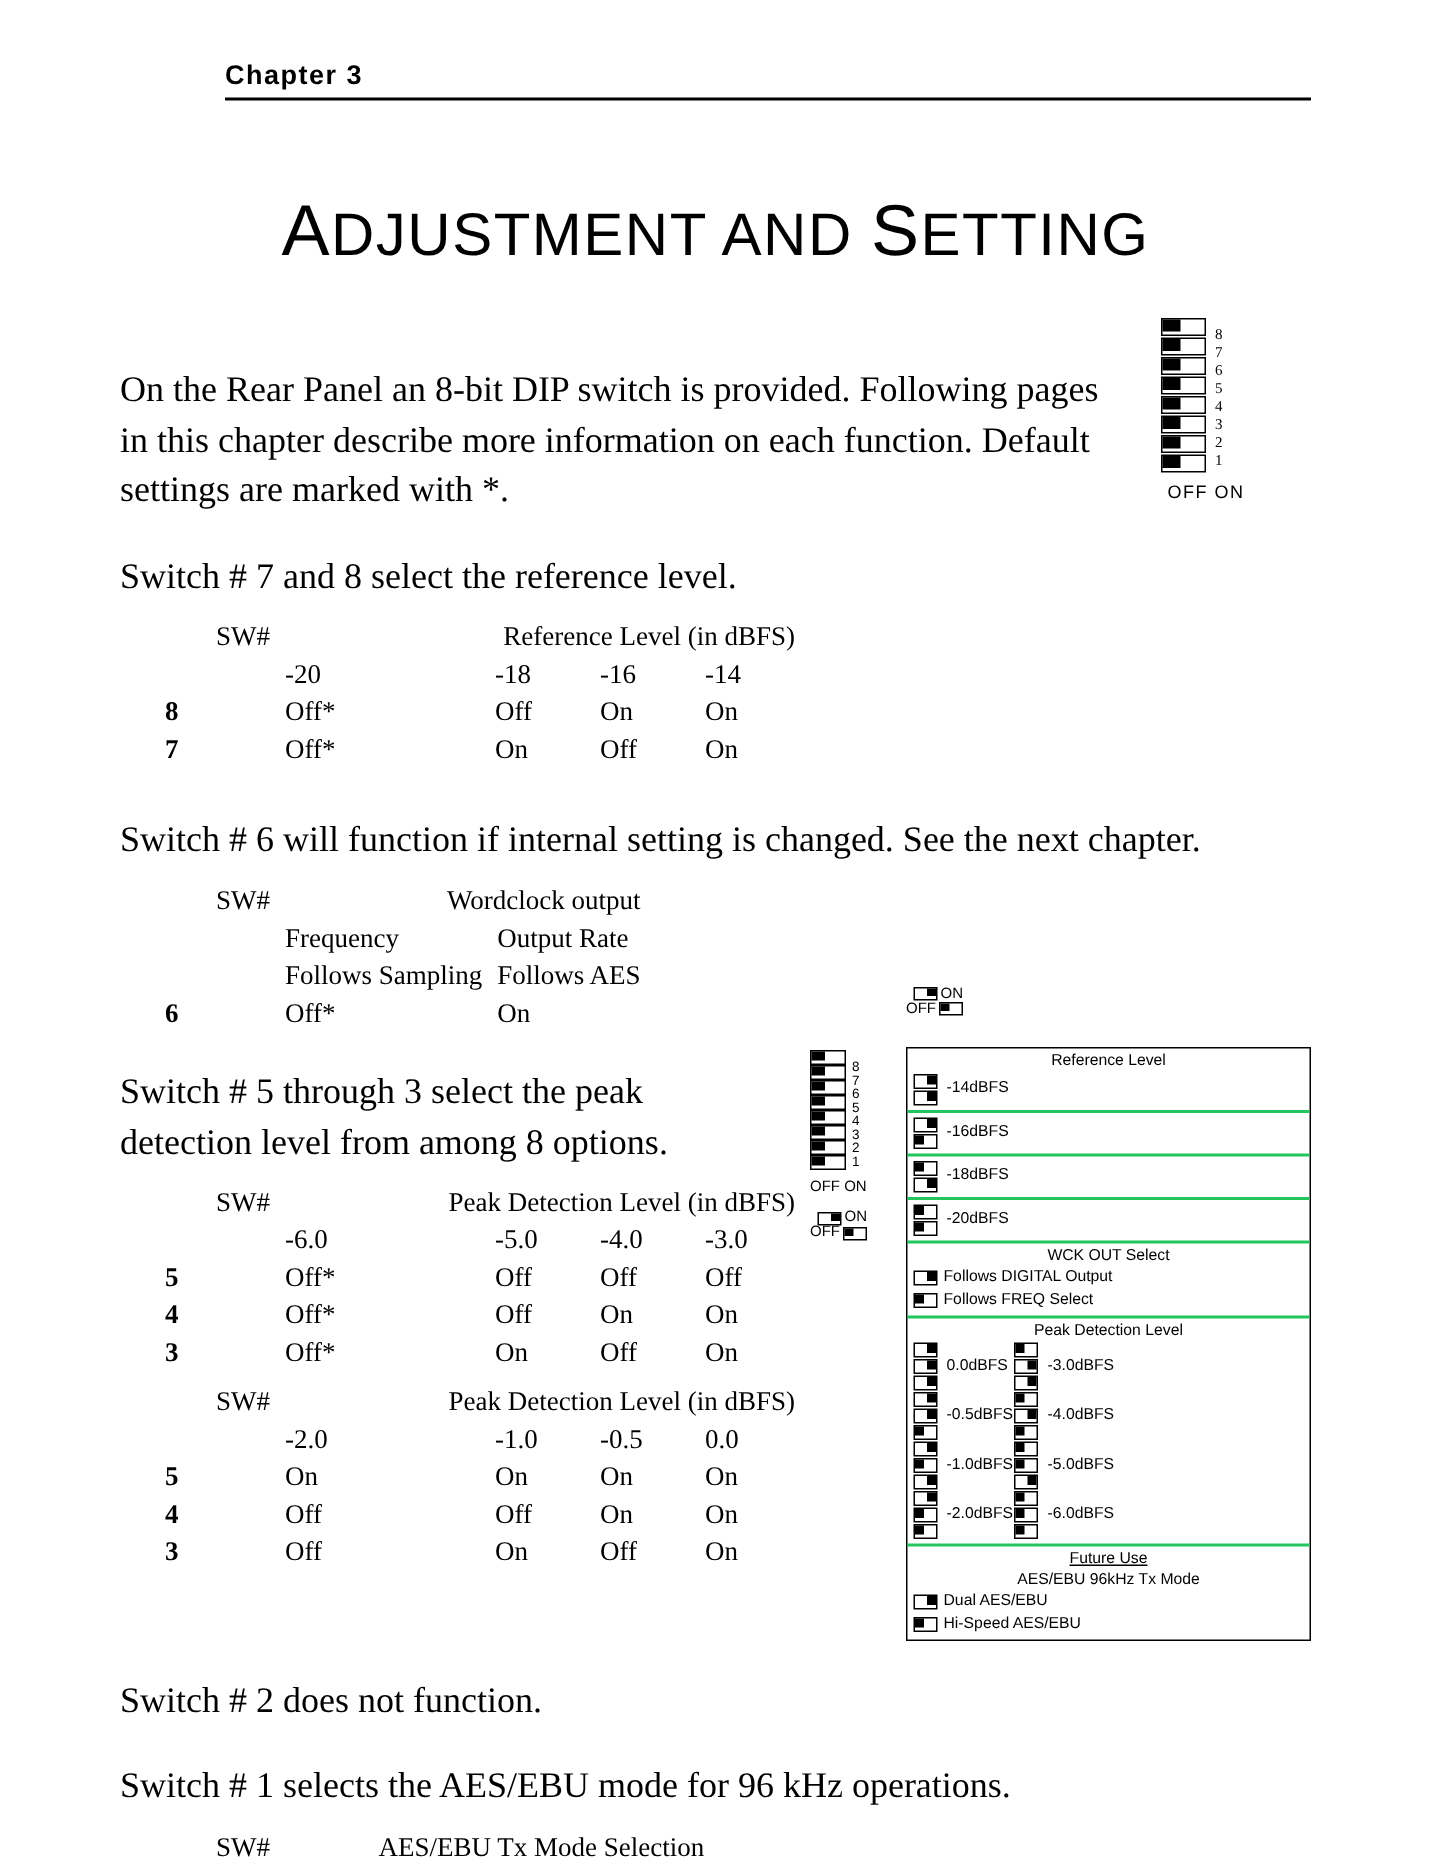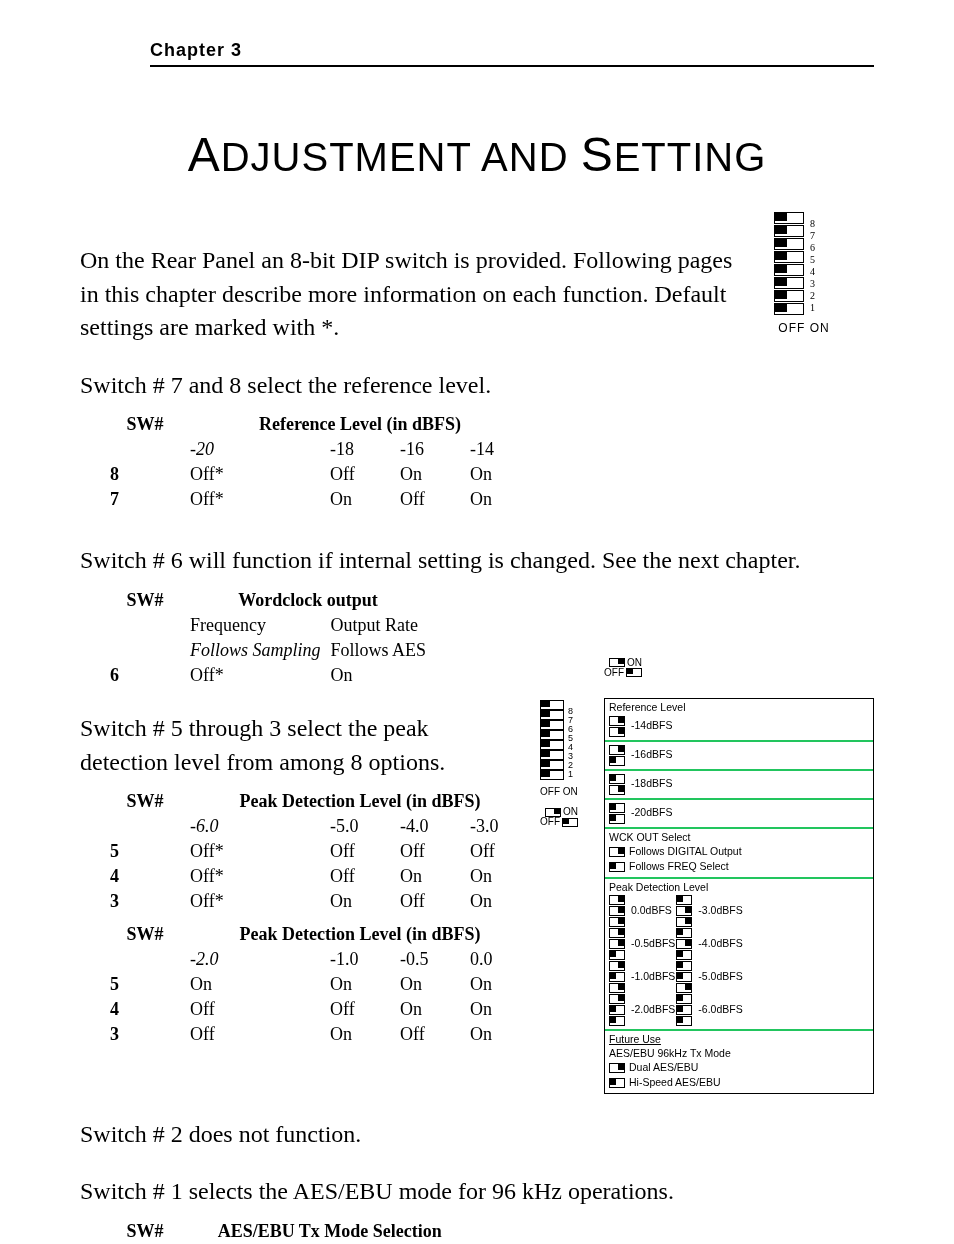--- a/index.html
+++ b/index.html
@@ -51,30 +51,30 @@
   .content {
     margin-left: 0;
   }
   table.data {
     font-size: 18px;
     border-collapse: collapse;
     margin-left: 30px;
     margin-bottom: 8px;
   }
   table.data th {
-    text-align: center;
-    font-weight: bold;
+    text-align: right;
+    font-weight: normal;
     padding: 2px 10px 2px 0;
   }
   table.data td {
     padding: 2px 10px 2px 0;
     min-width: 60px;
   }
   table.data td.sw, table.data th.sw { min-width: 70px; }
-  table.data td.wide { min-width: 130px; font-style: italic; }
+  table.data td.wide { min-width: 130px; }
   .bold { font-weight: bold; }
   .layout {
     display: flex;
     align-items: flex-start;
   }
   .left-col { flex: 1; }
   .right-col {
     flex: 0 0 270px;
     font-family: Arial, sans-serif;
     font-size: 10px;
@@ -107,20 +107,21 @@
     text-align:center;
     letter-spacing:1px;
   }
   
   .ref-box {
     border:1px solid #000;
     margin-top:20px;
     font-family: Arial, sans-serif;
     font-size:10.5px;
     line-height:1.3;
+    text-align:center;
   }
   .ref-section { border-top:2px solid #22c55e; padding:2px 4px; }
   .ref-section:first-child { border-top:none; }
   .ref-row { display:flex; align-items:center; gap:4px; margin:1px 0;}
   .mini-sw {
     width:14px; height:8px; border:1px solid #000;
     display:flex; background:#fff;
   }
   .mini-sw .k { width:6px; height:6px; background:#000; margin:0;}
   .mini-sw .k.r { margin-left:auto; }

